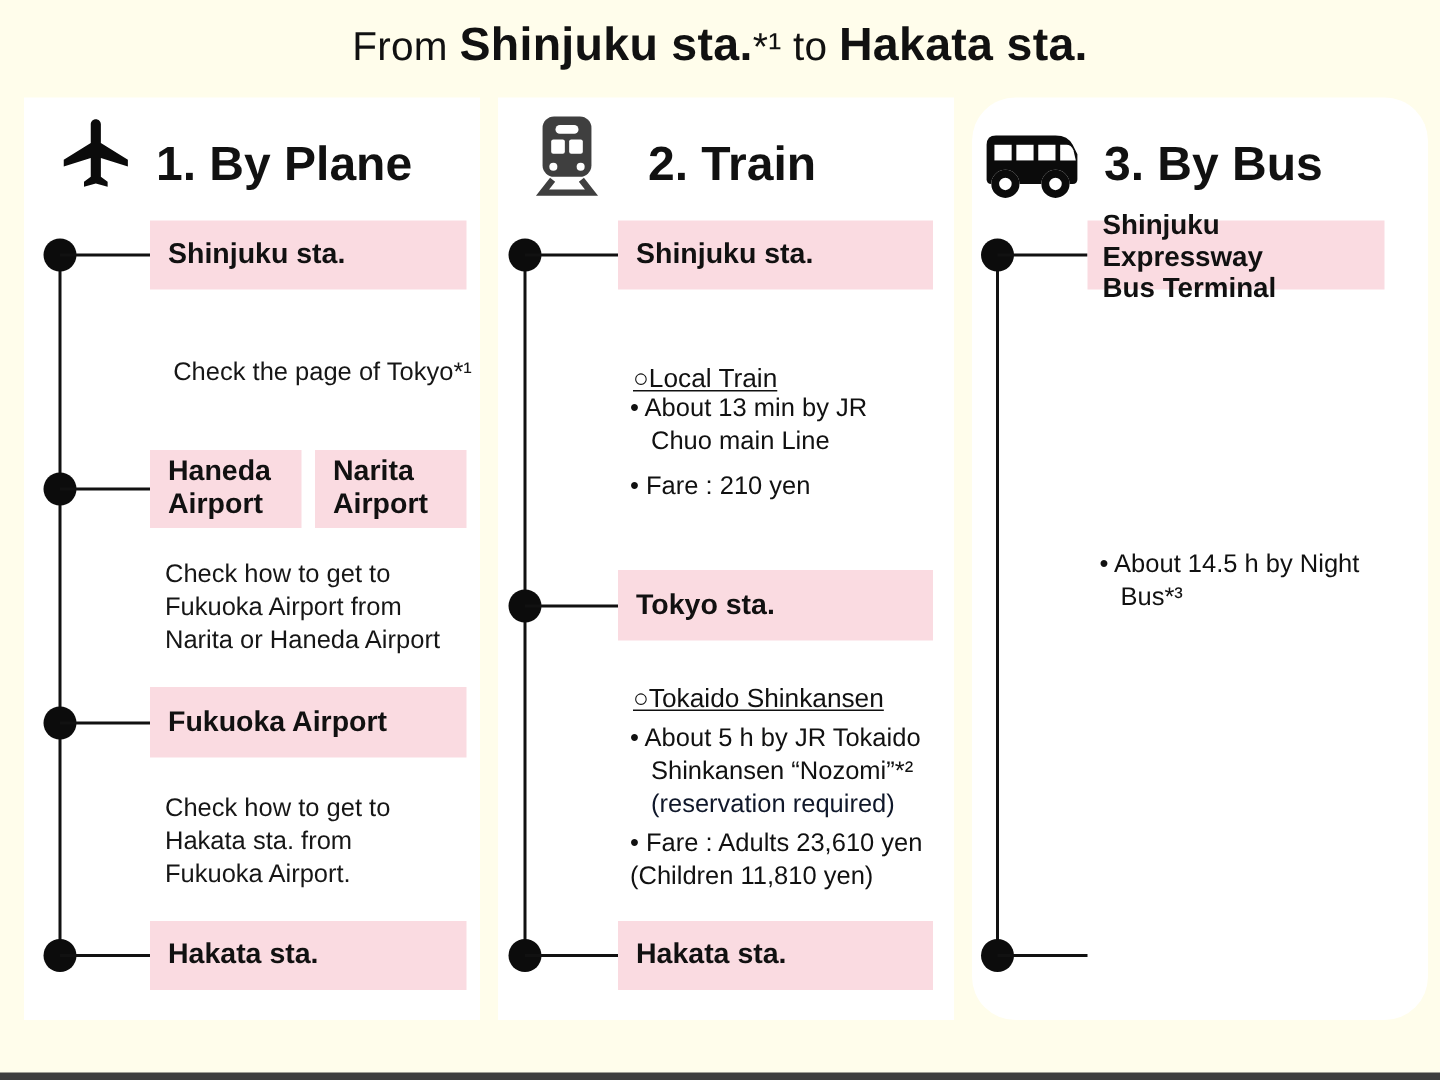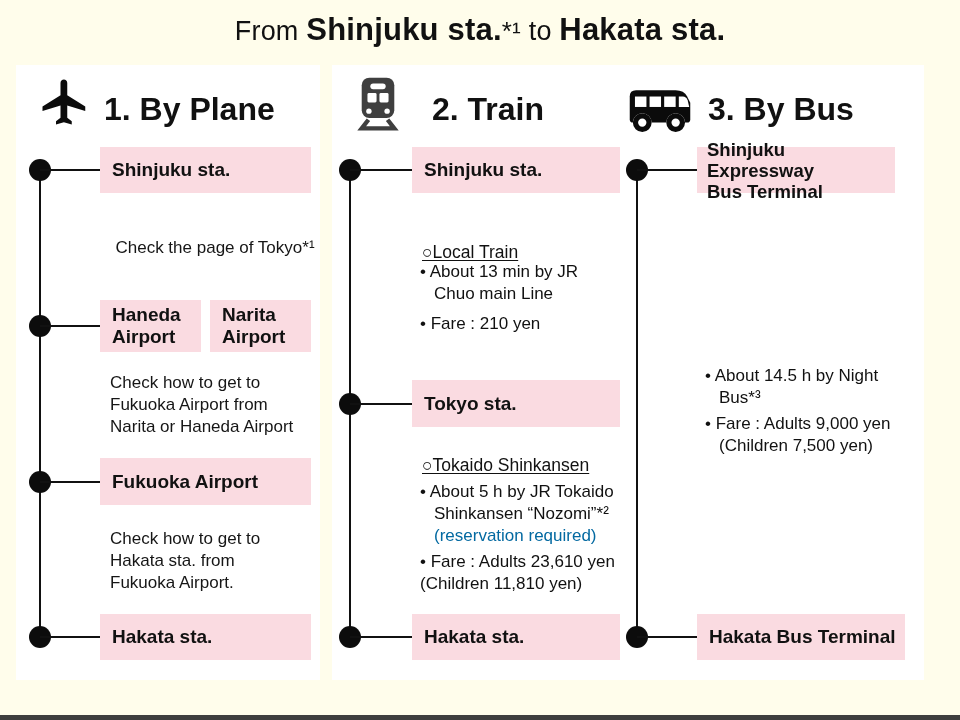--- a/index.html
+++ b/index.html
@@ -8,21 +8,21 @@
     background:#FFFDEB;color:#111;
     font-family:"Liberation Sans", sans-serif;
   }
   .title{
     position:absolute;top:12px;left:0;width:100%;text-align:center;
     font-size:27px;letter-spacing:.2px;white-space:nowrap;
   }
   .title b{font-size:31px;font-weight:700;}
   .title .ref{font-size:26px;font-weight:400;}
   .card{position:absolute;top:65px;width:304px;height:615px;background:#FFFFFF;}
-  #c1{left:16px;} #c2{left:332px;} #c3{left:620px;}
+  #c1{left:16px;} #c2{left:332px;} #c3{left:648px;border-radius:29px;}
   .hicon{position:absolute;}
   #c1 .hicon{left:22px;top:10px;width:54px;height:54px;}
   #c2 .hicon{left:23px;top:10px;width:46px;height:57px;}
   #c3 .hicon{left:5px;top:19px;width:70px;height:48px;}
   .htxt{position:absolute;font-size:32px;font-weight:700;white-space:nowrap;}
   #c1 .htxt{left:88px;top:26px;}
   #c2 .htxt{left:100px;top:26px;}
   #c3 .htxt{left:88px;top:26px;}
   .route{position:absolute;width:2px;background:#111;top:105px;height:467px;}
   #c1 .route{left:23px;} #c2 .route{left:17px;} #c3 .route{left:16px;}
@@ -30,21 +30,21 @@
   .conn{position:absolute;height:2px;background:#111;}
   .stop{
     position:absolute;background:#FADBE1;display:flex;align-items:center;
     font-weight:700;font-size:19px;line-height:22px;padding-left:12px;
     white-space:pre-line;box-sizing:border-box;
   }
   .note{position:absolute;font-size:17px;line-height:22px;white-space:pre-line;color:#161616;}
   .uh{position:absolute;font-size:17.5px;text-decoration:underline;text-underline-offset:2px;white-space:nowrap;}
   .li{position:absolute;font-size:17px;line-height:22px;white-space:pre-line;padding-left:14px;text-indent:-14px;width:216px;}
   .li-flat{position:absolute;font-size:17px;line-height:22px;white-space:pre-line;width:220px;}
-  .red{color:#0369a1;}
+  .red{color:#0f172a;}
   .bottom-edge{position:absolute;left:0;bottom:0;width:100%;height:5px;background:#3e3e3e;}
 </style>
 </head>
 <body>
 
 <div class="page">
 
   <div class="title"><span>From </span><b>Shinjuku sta.</b><span class="ref">*¹</span><span> to </span><b>Hakata sta.</b></div>
 
   <div class="card" id="c1">
@@ -136,20 +136,17 @@
     <div class="dot" style="left:6px;top:94px;"></div>
     <div class="dot" style="left:6px;top:561px;"></div>
     <div class="conn" style="left:17px;top:104px;width:60px;"></div>
     <div class="conn" style="left:17px;top:571px;width:60px;"></div>
 
     <div class="stop" style="left:77px;top:82px;width:198px;height:46px;font-size:18.5px;line-height:21px;padding-left:10px;">Shinjuku Expressway
 Bus Terminal</div>
 
     <div class="li" style="left:85px;top:300px;width:212px;">• About 14.5 h by Night
 Bus*³</div>
-    <div class="li" style="left:85px;top:348px;width:212px;">• Fare : Adults 9,000 yen
-(Children 7,500 yen)</div>
 
-    <div class="stop" style="left:77px;top:549px;width:208px;height:46px;">Hakata Bus Terminal</div>
   </div>
 
   <div class="bottom-edge"></div>
 </div>
 
 </body></html>

